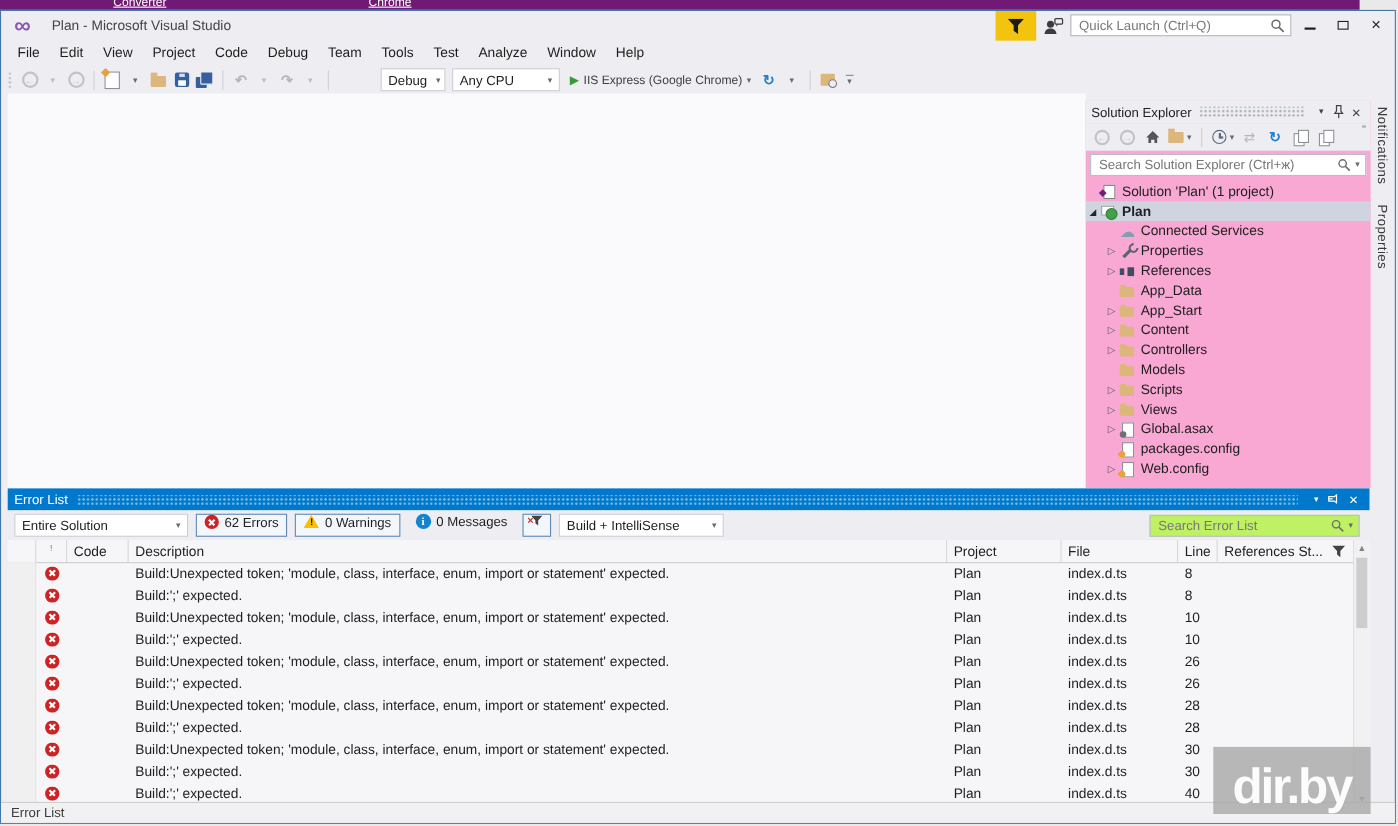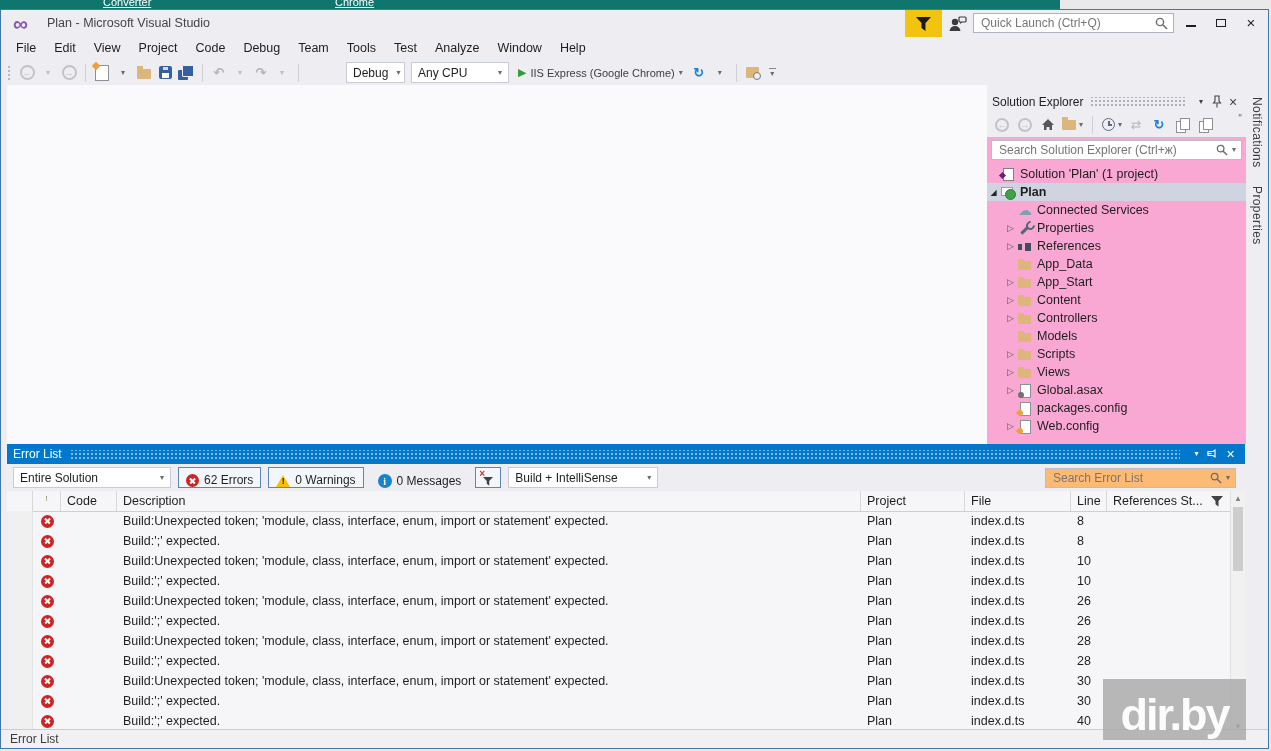--- a/index.html
+++ b/index.html
@@ -1,19 +1,19 @@
 <!DOCTYPE html>
 <html><head>
 <meta charset="utf-8">
 <style>
   html,body{margin:0;padding:0}
   body{width:1271px;height:751px;position:relative;overflow:hidden;
        font-family:"Liberation Sans",sans-serif;background:#e9e9e9;color:#1e1e1e}
   
-  .desktop-strip{position:absolute;top:0;left:0;width:1060px;height:9px;background:#0f766e;overflow:hidden}
+  .desktop-strip{position:absolute;top:0;left:0;width:1236px;height:9px;background:#701a75;overflow:hidden}
   .desk-label{position:absolute;top:-4px;color:#fff;font-size:11px;text-decoration:underline}
   
   .vs-window{position:absolute;top:9px;left:0;width:1269px;height:740px;box-sizing:border-box;
              border:1px solid #4377a9;background:#eeeef2}
   
   .titlebar{position:absolute;top:0;left:0;right:0;height:27px}
   .vs-logo{position:absolute;left:12px;top:1px;font-size:21px;font-weight:700;color:#8a57b0;line-height:25px}
   .win-title{position:absolute;left:46px;top:6px;font-size:12.5px;color:#444}
   .ql-filter{position:absolute;left:904px;top:0;width:37px;height:27px;background:#f2c40f;
              display:flex;align-items:center;justify-content:center}
@@ -112,34 +112,34 @@
   .ic-clock::after{content:"";position:absolute;left:5px;top:5px;width:4px;height:1.5px;background:#5a6a7a}
   .se-overflow{position:absolute;right:4px;top:1px;font-size:10px;color:#6a6a6e}
   
   .el-panel{position:absolute;left:6px;top:434px;width:1238px;height:289px;background:#f6f6f8}
   .el-titlebar{height:20px;background:#0079cc;display:flex;align-items:center;padding:0 6px;color:#fff}
   .el-title{font-size:12px}
   .dots-w{flex:1;height:9px;margin:0 8px;
         background-image:radial-gradient(rgba(255,255,255,.5) 1px,transparent 1.2px);background-size:4px 4px;background-position:0 2px}
   .el-hdr-ico{display:inline-flex;align-items:center;justify-content:center;width:17px;height:16px;color:#fff}
   .el-toolbar{height:27px;background:#eeeef2;display:flex;align-items:center;gap:7px;padding:0 6px}
-  .el-btn{height:21px;display:flex;align-items:flex-end;gap:5px;padding:0 7px;font-size:12px;color:#1e1e1e;box-sizing:border-box}
+  .el-btn{height:21px;display:flex;align-items:flex-start;gap:5px;padding:0 7px;font-size:12px;color:#1e1e1e;box-sizing:border-box}
   .el-btn.bordered{border:1px solid #5c87b5;background:#f3f7fb}
   .ic-error{width:13px;height:13px;border-radius:50%;background:#cf2323;position:relative;flex:0 0 13px}
   .ic-error::before,.ic-error::after{content:"";position:absolute;left:3px;top:5.7px;width:7px;height:1.7px;background:#fff}
   .ic-error::before{transform:rotate(45deg)}
   .ic-error::after{transform:rotate(-45deg)}
   .ic-warning{position:relative;width:14px;height:12px}
   .ic-warning::before{content:"";position:absolute;left:0;top:0;border-left:7px solid transparent;border-right:7px solid transparent;border-bottom:12px solid #fcbe03}
   .ic-warning::after{content:"!";position:absolute;left:5.5px;top:1px;font-size:9px;font-weight:700;color:#1e1e1e}
   .ic-info{width:14px;height:14px;border-radius:50%;background:#1484ce;color:#fff;display:flex;align-items:center;justify-content:center}
   .ic-info::before{content:"i";font:700 10px "Liberation Serif",serif}
   .btn-filter{position:relative;width:26px;justify-content:center}
   .btn-filter .redx{position:absolute;left:3px;top:0;color:#c0392b;font-size:10px;font-weight:700}
-  .el-search{margin-left:auto;margin-right:3px;width:191px;height:20px;background:#fdba74;border:1px solid #b8bdc9;
+  .el-search{margin-left:auto;margin-right:3px;width:191px;height:20px;background:#bef264;border:1px solid #b8bdc9;
              display:flex;align-items:center;padding:0 5px;box-sizing:border-box}
   .el-search input{flex:1;border:none;outline:none;background:transparent;font:12px "Liberation Sans",sans-serif;color:#333;min-width:0}
   .el-header{height:20px;display:flex;align-items:stretch;border-bottom:1px solid #cfcfd1;background:#f6f6f8;font-size:12.5px}
   .hcell{display:flex;align-items:center;padding-left:6px;border-right:1px solid #d8d8da;box-sizing:border-box;color:#1e1e1e}
   .c-gutter{width:26px;flex:0 0 26px}
   .c-sev{width:28px;flex:0 0 28px;justify-content:center;padding-left:0}
   .c-code{width:56px;flex:0 0 56px}
   .c-desc{width:744px;flex:0 0 744px}
   .c-proj{width:104px;flex:0 0 104px}
   .c-file{width:106px;flex:0 0 106px}

